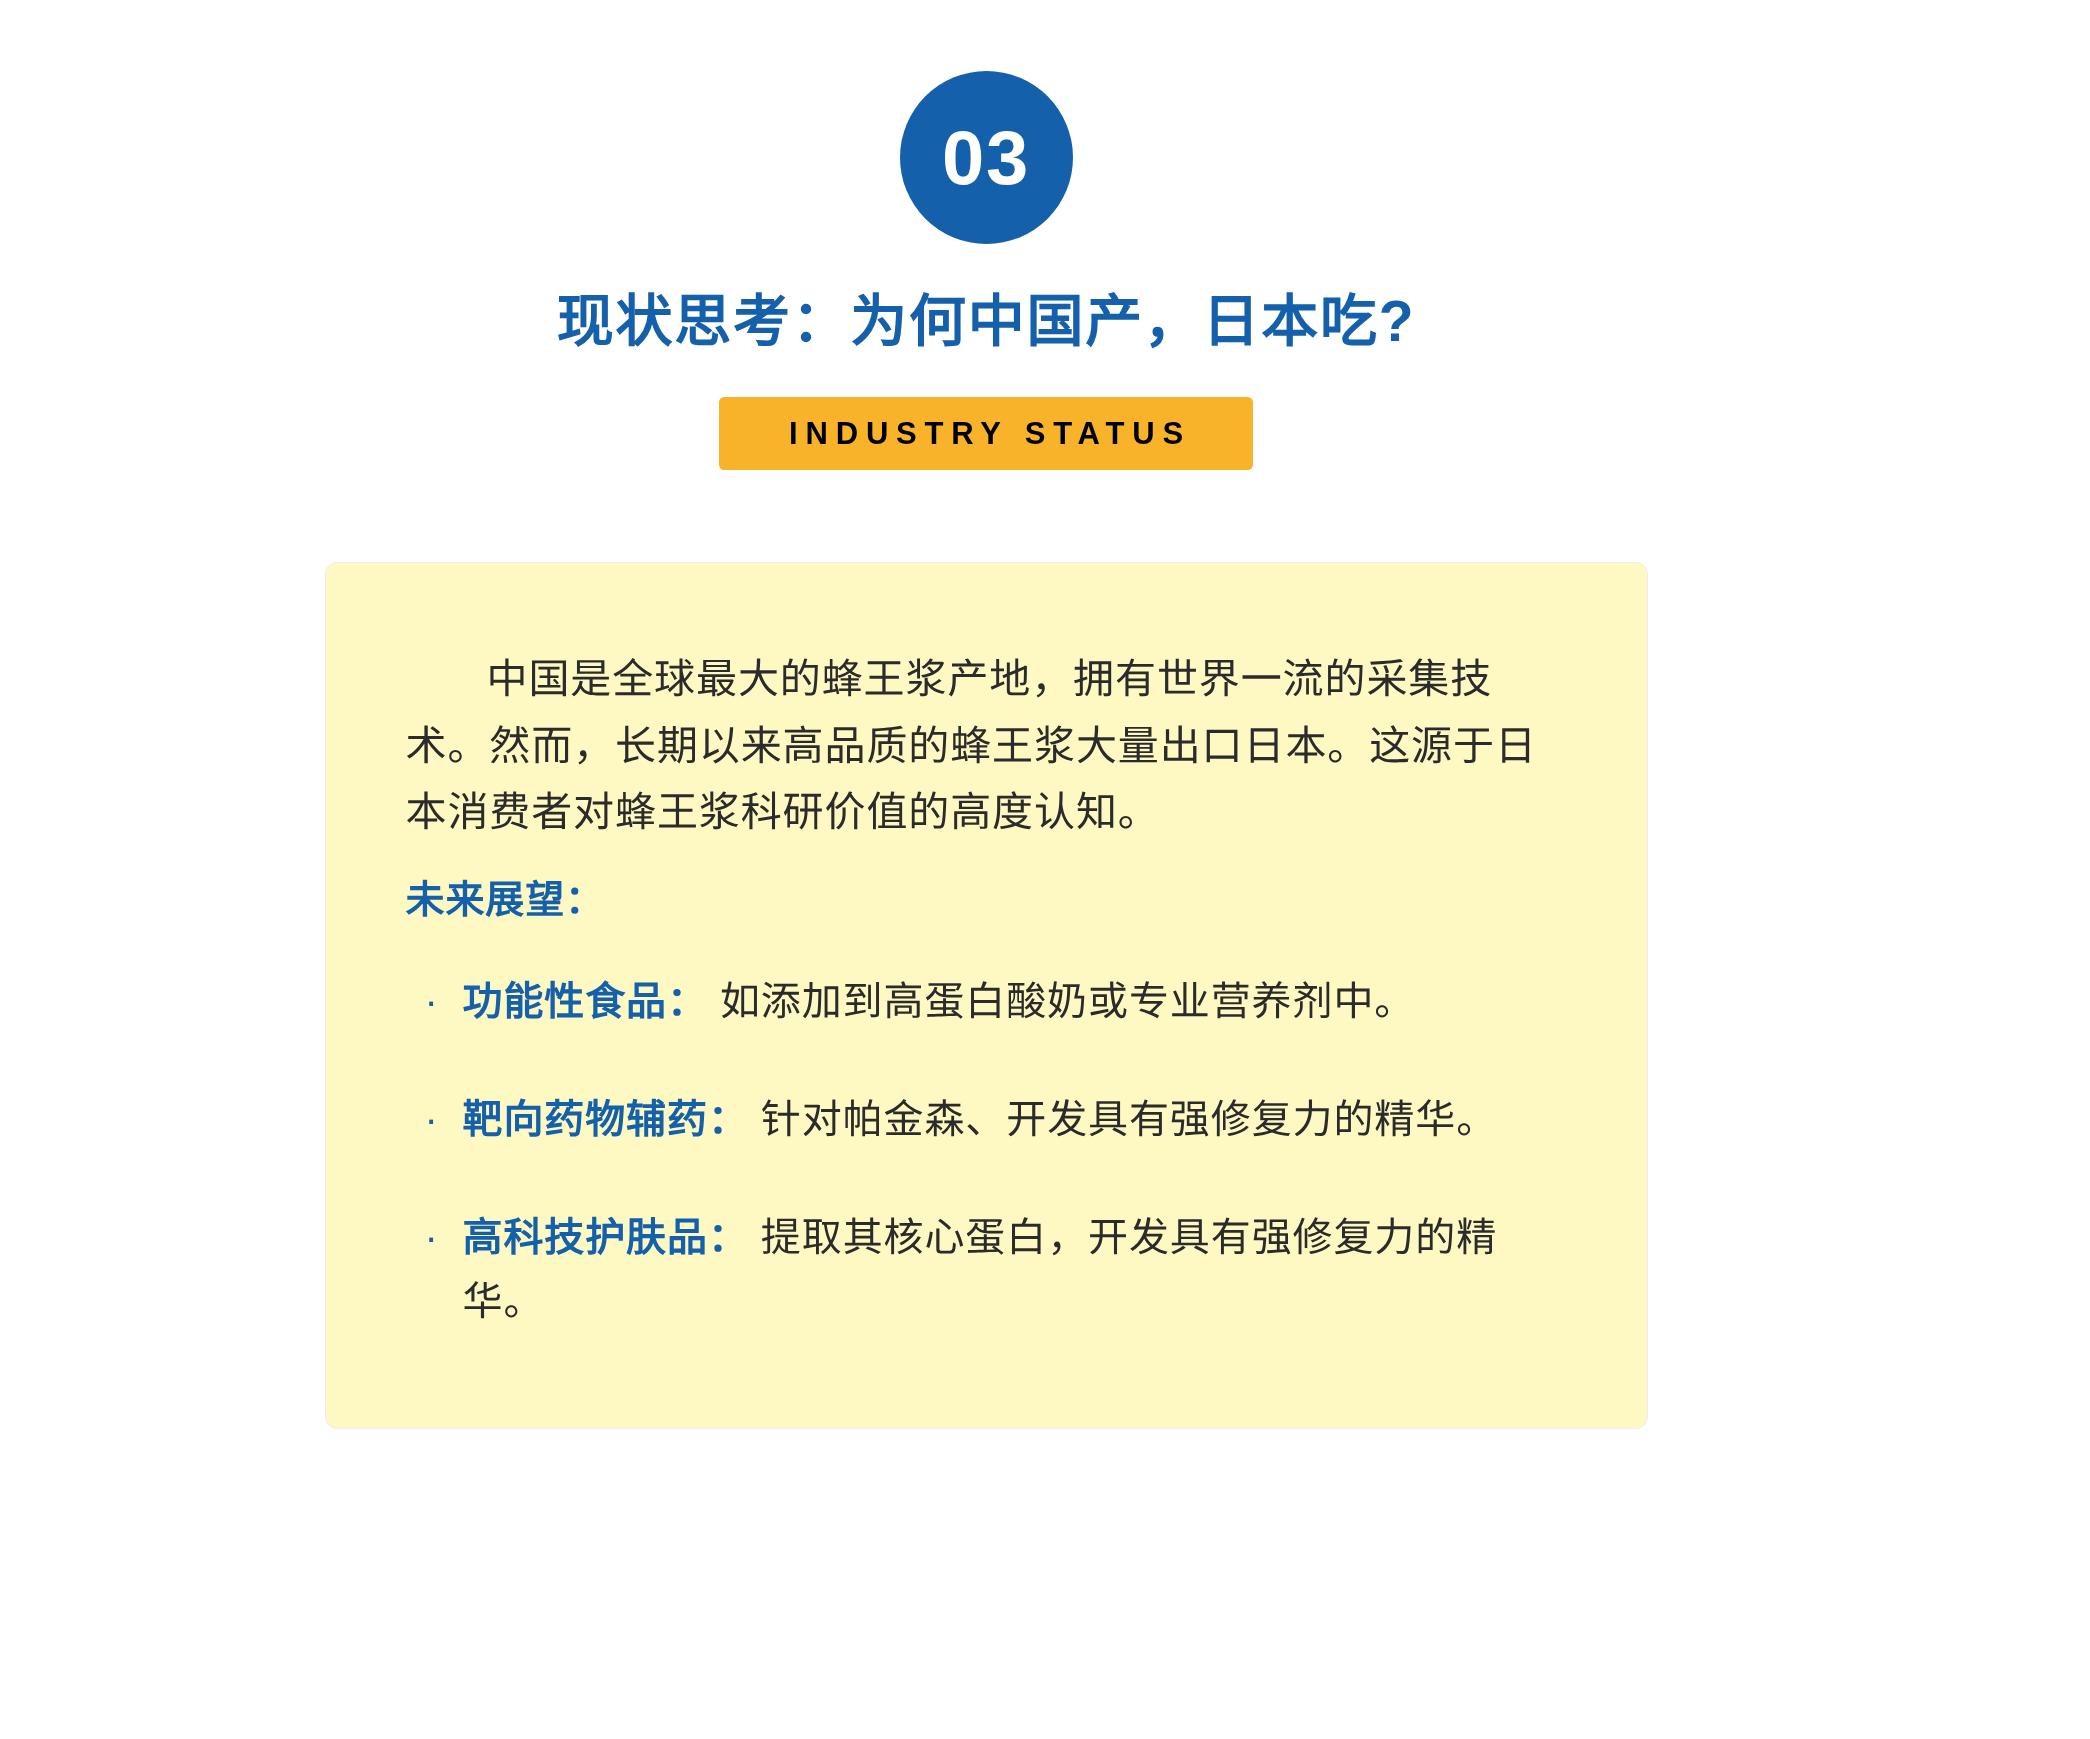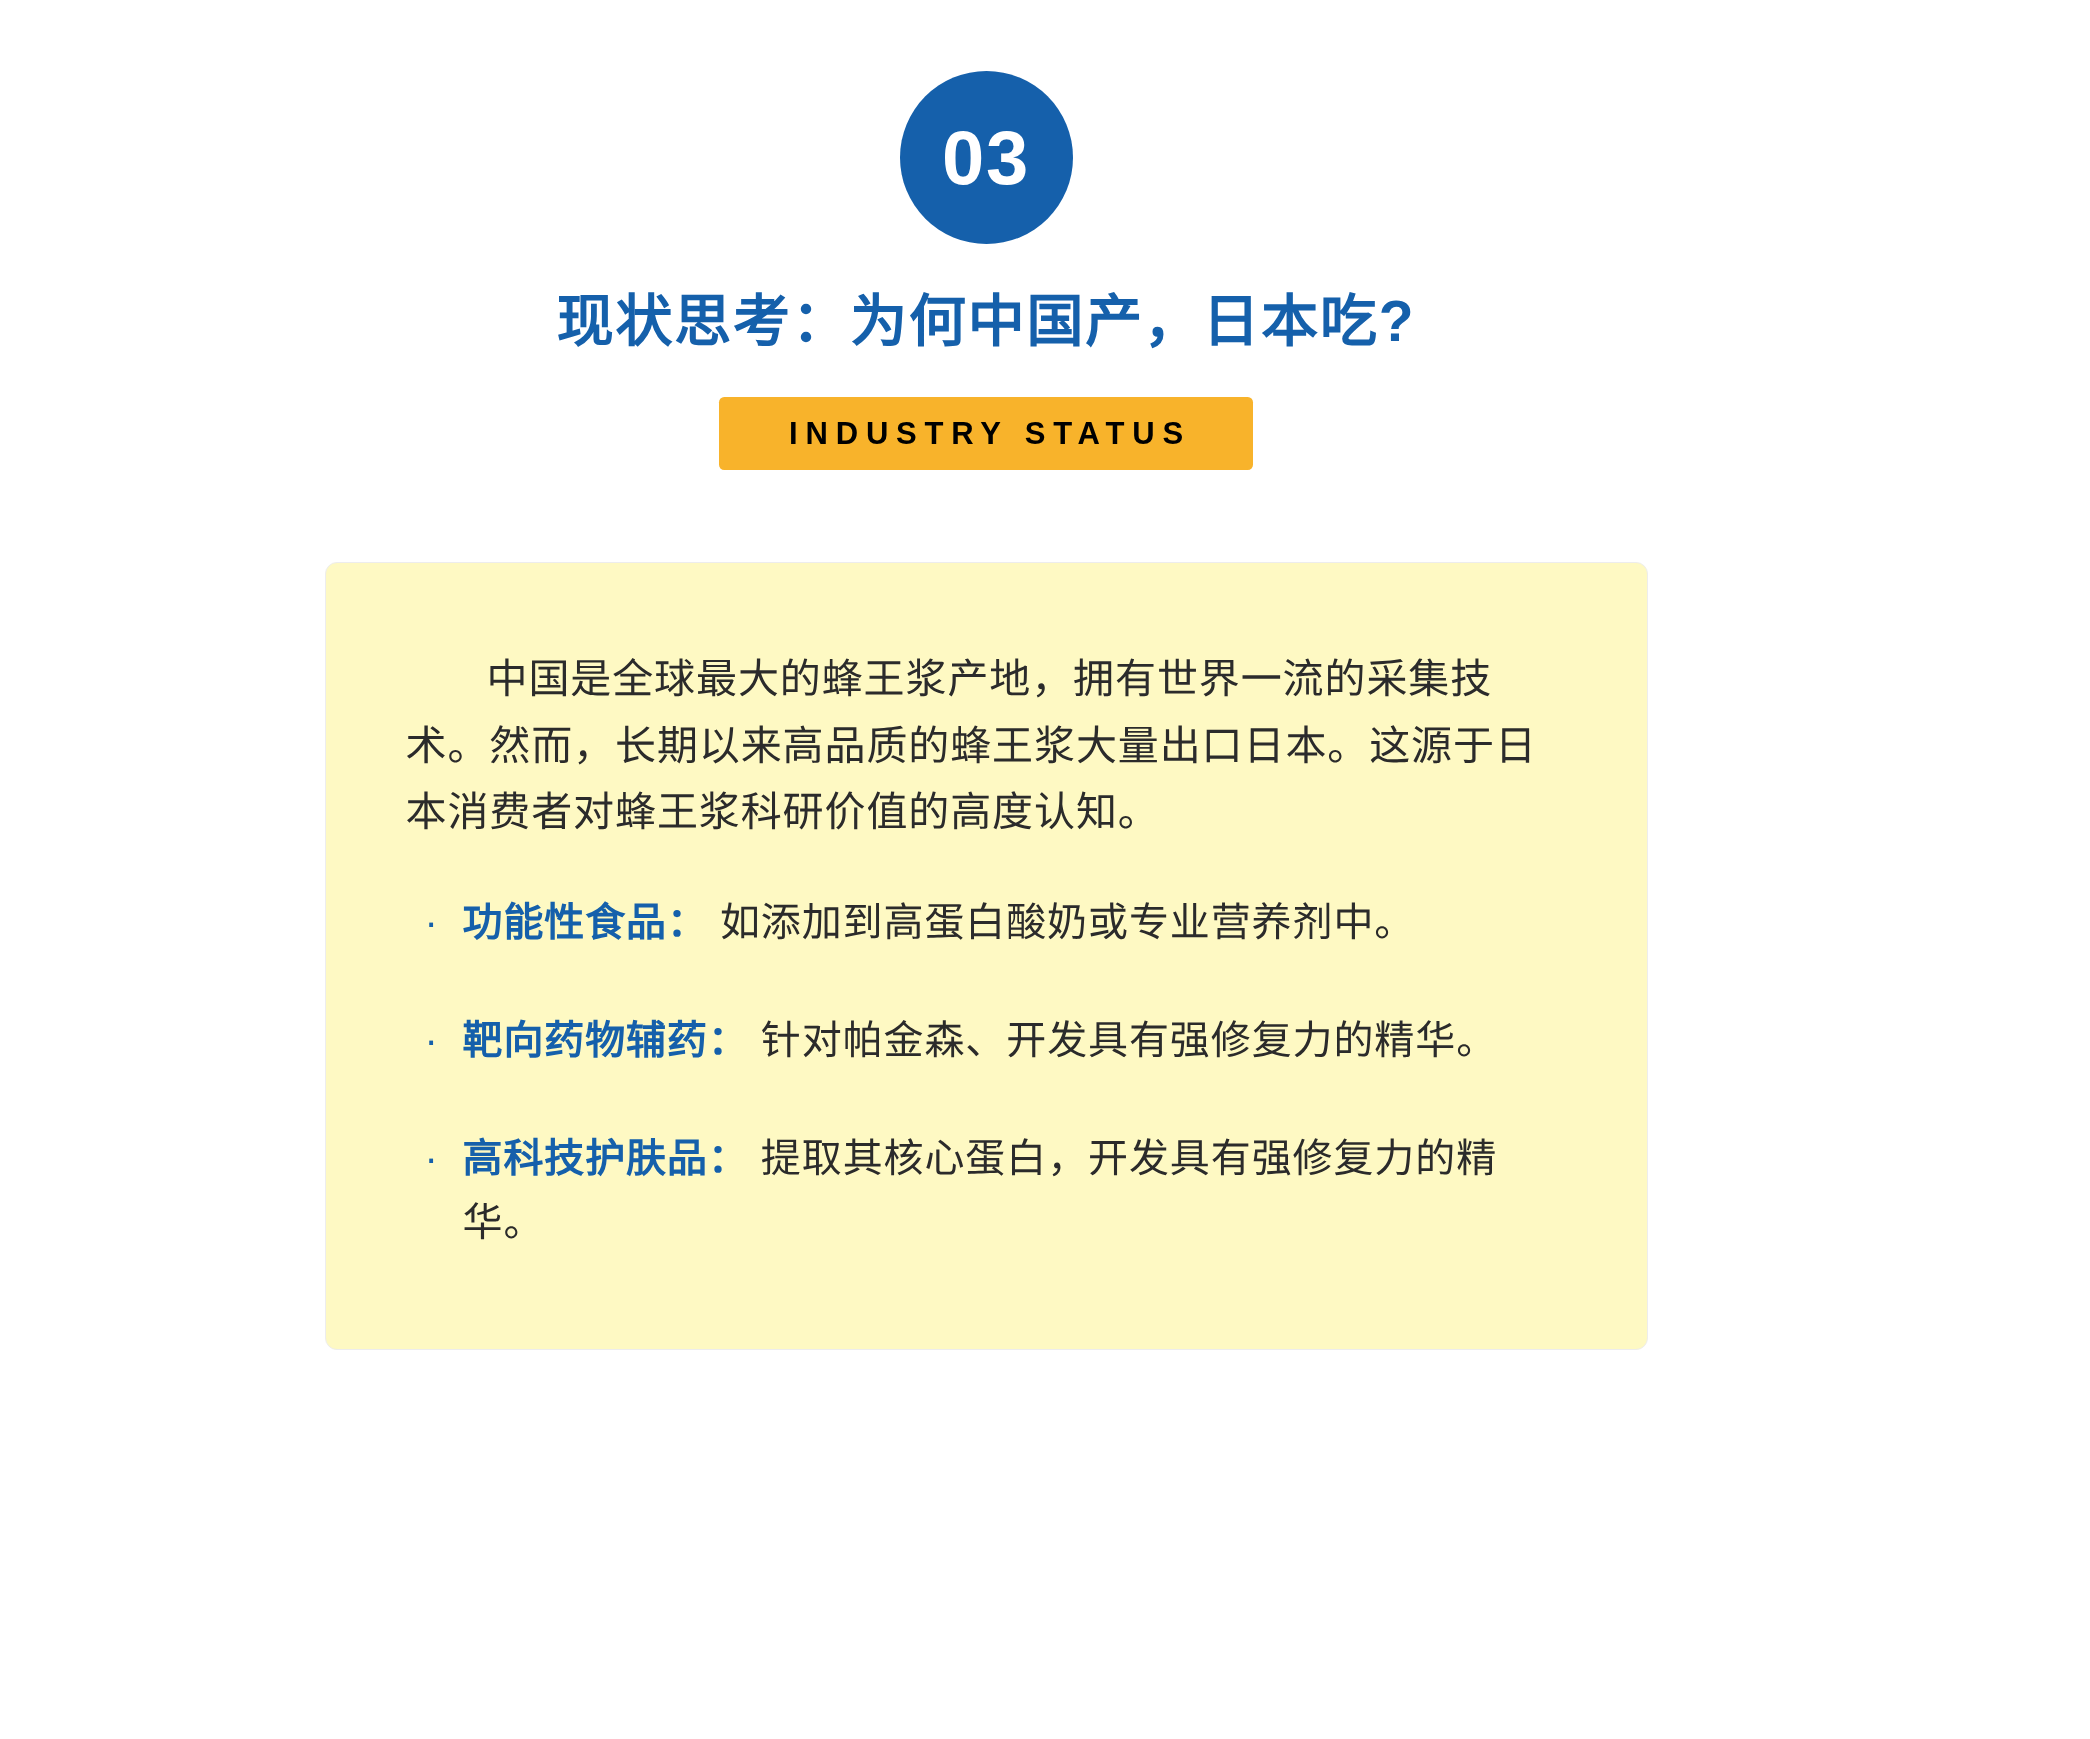--- a/index.html
+++ b/index.html
@@ -143,20 +143,21 @@
   </div>
 
   <h1 class="headline">现状思考：为何中国产，日本吃?</h1>
 
   <div class="status-label">INDUSTRY STATUS</div>
 
   <div class="card">
 
     <p class="para">中国是全球最大的蜂王浆产地，拥有世界一流的采集技术。然而，长期以来高品质的蜂王浆大量出口日本。这源于日本消费者对蜂王浆科研价值的高度认知。</p>
 
+    <div class="subhead">未来展望：</div>
 
 
     <ul class="bullets">
 
       <li class="bullet">
         <span class="dot">·</span><span class="term">功能性食品</span><span class="term-sep">：</span> <span class="desc">如添加到高蛋白酸奶或专业营养剂中。</span>
       </li>
 
       <li class="bullet">
         <span class="dot">·</span><span class="term">靶向药物辅药</span><span class="term-sep">：</span> <span class="desc">针对帕金森、开发具有强修复力的精华。</span>

